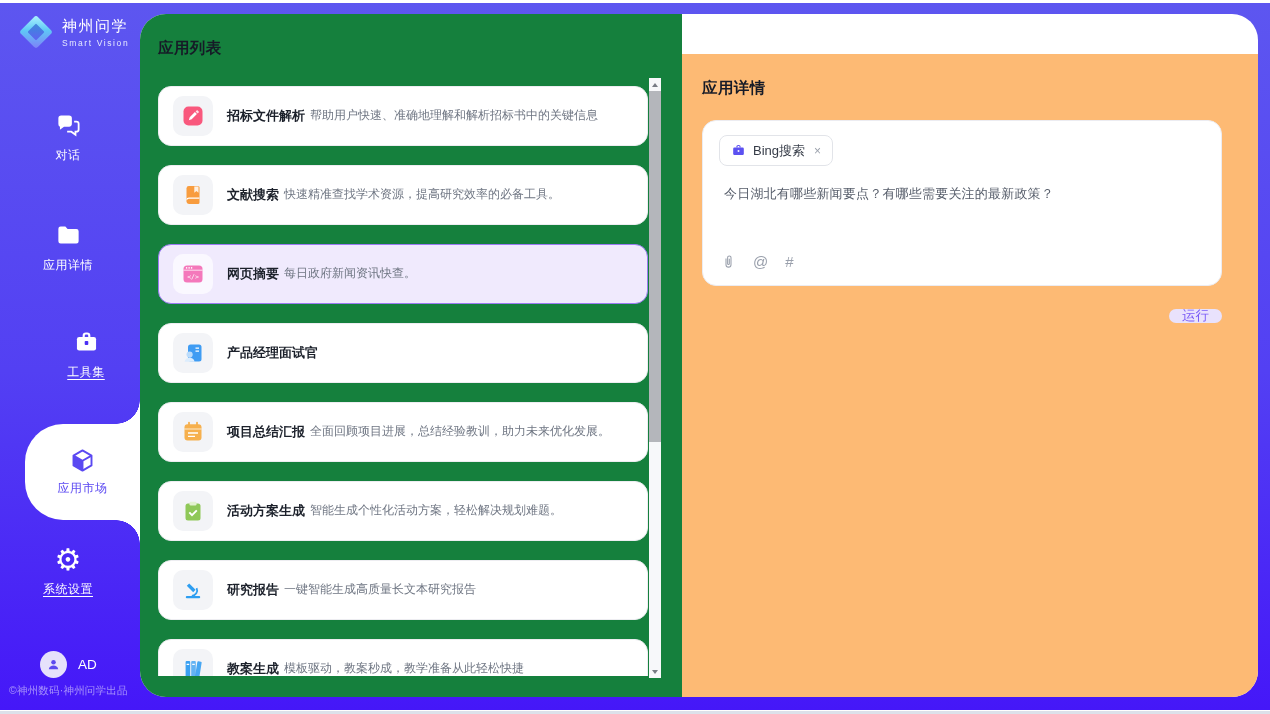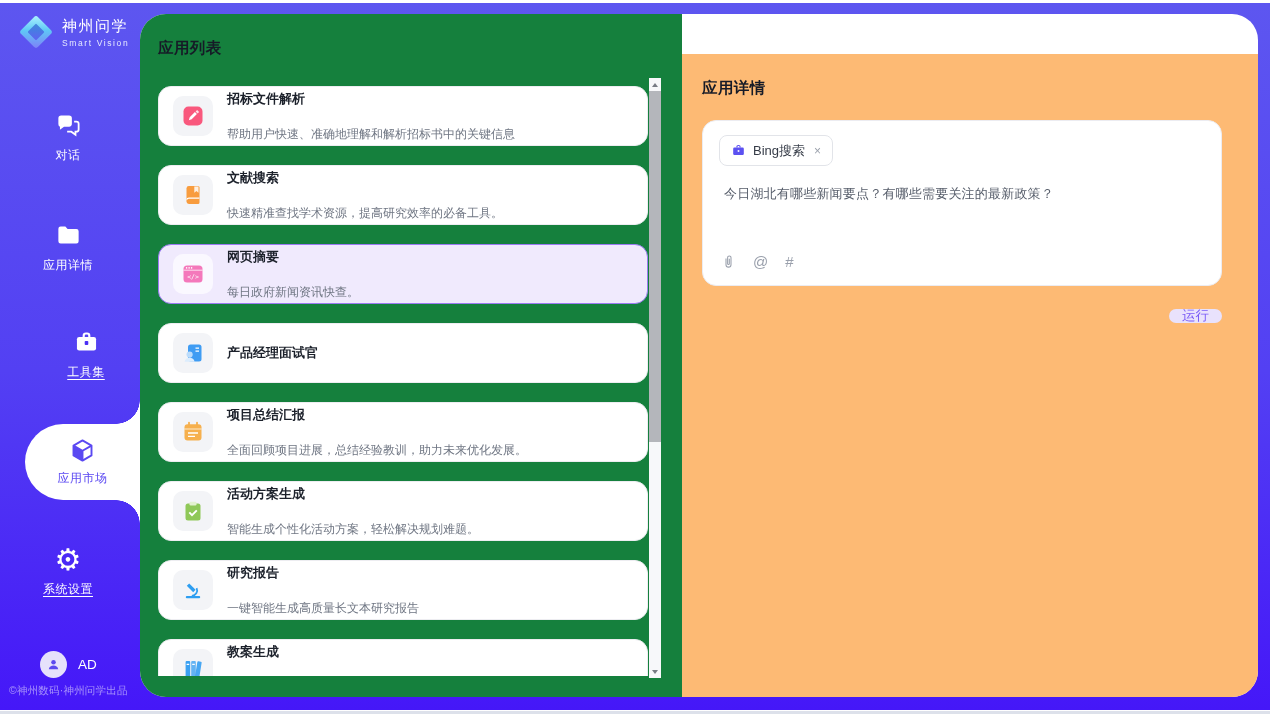--- a/index.html
+++ b/index.html
@@ -24,21 +24,21 @@
   .brand-name{color:#fff;font-size:15px;font-weight:normal;letter-spacing:1.5px;}
   .brand-sub{color:#e6e9ff;font-size:8.5px;letter-spacing:1.6px;margin-top:2px;}
 
   .nav-item{position:absolute;left:0;width:136px;display:flex;flex-direction:column;align-items:center;
     gap:8px;color:#ffffff;cursor:pointer;}
   .nav-icon{width:27px;height:27px;display:flex;align-items:center;justify-content:center;}
   .nav-icon svg{display:block;}
   .gear-glyph{font-family:"DejaVu Sans",sans-serif;font-size:30px;line-height:26px;color:#fff;}
   .nav-label{font-size:12px;letter-spacing:.5px;}
   .nav-label.u{text-decoration:underline;text-underline-offset:3px;}
-  .nav-item.active{left:25px;width:115px;height:76px;background:#ffffff;border-radius:38px 0 0 38px;
+  .nav-item.active{left:25px;width:115px;height:96px;background:#ffffff;border-radius:38px 0 0 38px;
     color:#5b49f2;justify-content:center;gap:6px;}
   .nav-item.active .nav-label{color:#5b49f2;}
   .nav-item.active::before{content:"";position:absolute;right:0;top:-24px;width:24px;height:24px;
     background:radial-gradient(circle 24px at 0 0,transparent 23.5px,#ffffff 24px);}
   .nav-item.active::after{content:"";position:absolute;right:0;bottom:-24px;width:24px;height:24px;
     background:radial-gradient(circle 24px at 0 24px,transparent 23.5px,#ffffff 24px);}
 
   .user-row{position:absolute;left:40px;top:648px;display:flex;align-items:center;gap:11px;cursor:pointer;}
   .avatar{width:27px;height:27px;border-radius:50%;background:#e6e1fb;display:flex;align-items:center;justify-content:center;color:#5b49ef;}
   .user-label{color:#ffffff;font-size:13.5px;}
@@ -52,21 +52,21 @@
   .panel-title{position:absolute;top:24px;font-size:15.5px;font-weight:bold;color:#14192484;letter-spacing:.4px;color:#161b27;}
   .list-panel .panel-title{left:18px;}
   .detail-panel .panel-title{left:20px;}
 
   .cards{position:absolute;left:18px;top:72px;width:490px;height:590px;overflow:hidden;}
   .card{display:flex;align-items:center;gap:14px;height:60px;margin-bottom:19px;border:1px solid #ededf1;
     border-radius:13px;padding:0 14px;background:#ffffff;box-sizing:border-box;cursor:pointer;}
   .card.selected{background:#f0eafd;border:1px solid #9b7af2;}
   .tile{width:40px;height:40px;border-radius:10px;background:#f3f4f7;display:flex;align-items:center;justify-content:center;flex:none;}
   .card.selected .tile{background:#faf8ff;}
-  .card-text{display:flex;flex-direction:column;gap:18px;min-width:0;}
+  .card-text{display:flex;flex-direction:row;gap:5px;min-width:0;}
   .card-title{font-size:13px;font-weight:bold;color:#1c212b;}
   .card-desc{font-size:12px;color:#6f7683;white-space:nowrap;}
 
   .scrollbar{position:absolute;left:509px;top:64px;width:12px;height:600px;background:#f7f8fa;}
   .scroll-btn{position:absolute;left:0;width:12px;height:13px;display:flex;align-items:center;justify-content:center;cursor:pointer;}
   .scroll-btn.up{top:0;}
   .scroll-btn.down{bottom:0;}
   .tri-up{width:0;height:0;border-left:3.5px solid transparent;border-right:3.5px solid transparent;border-bottom:4.5px solid #787c85;}
   .tri-down{width:0;height:0;border-left:3.5px solid transparent;border-right:3.5px solid transparent;border-top:4.5px solid #787c85;}
   .scroll-thumb{position:absolute;left:0;top:13px;width:12px;height:351px;background:#b4b6bb;cursor:pointer;}

